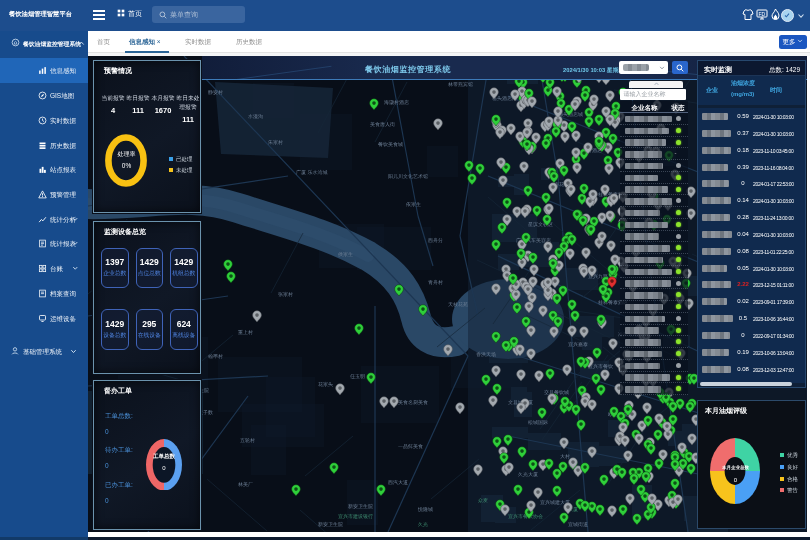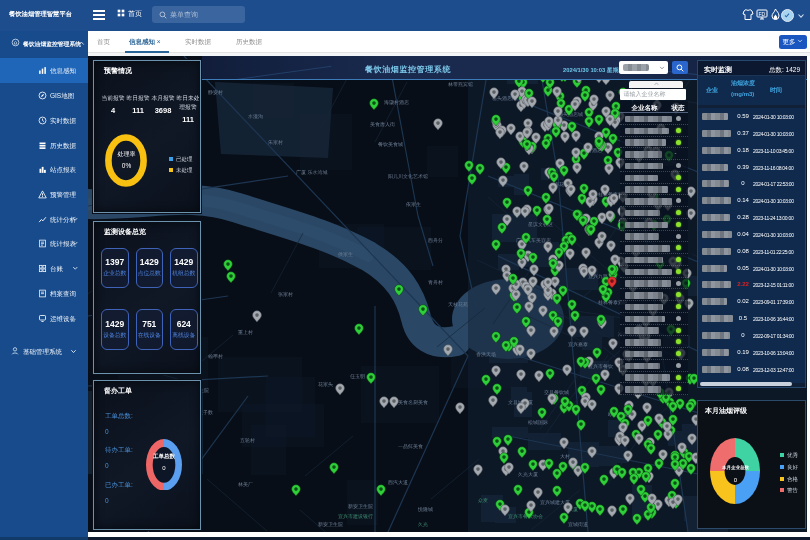--- a/index.html
+++ b/index.html
@@ -1058,21 +1058,21 @@
         <span class="blob2" style="width:36px"></span>
         <span class="dot dg"></span>
       </div>
 
   </div>
 
   <div class="pan p1">
     <div class="pt">预警情况</div>
     <div class="stat" style="left:6px">当前报警<span class="v">4</span></div>
     <div class="stat" style="left:31px">昨日报警<span class="v">111</span></div>
-    <div class="stat" style="left:56px">本月报警<span class="v">3698</span></div>
+    <div class="stat" style="left:56px">本月报警<span class="v">1670</span></div>
     <div class="stat" style="left:82px;width:24px">昨日未处理报警<span class="v">111</span></div>
     <svg style="position:absolute;left:10.7px;top:73px" width="42" height="53" viewBox="0 0 42 53">
       <ellipse cx="21" cy="26.5" rx="17.6" ry="23" fill="none" stroke="#f8c112" stroke-width="6.6"></ellipse>
     </svg>
     <div class="ctext" style="left:13.5px;top:89px;width:38px;font-size:6px">处理率</div>
     <div class="ctext" style="left:13.5px;top:101px;width:38px;font-size:6.5px">0%</div>
     <div class="leg" style="left:75px;top:95px"><i style="background:#3aa0e8"></i>已处理</div>
     <div class="leg" style="left:75px;top:106px"><i style="background:#f5c31c"></i>未处理</div>
   </div>
 
@@ -1088,21 +1088,21 @@
       </div>
     <div class="sb" style="left:76px;top:26px">
         <span class="n">1429</span>
         <span class="l">机组总数</span>
       </div>
     <div class="sb" style="left:7px;top:87.5px">
         <span class="n">1429</span>
         <span class="l">设备总数</span>
       </div>
     <div class="sb" style="left:41.5px;top:87.5px">
-        <span class="n">751</span>
+        <span class="n">295</span>
         <span class="l">在线设备</span>
       </div>
     <div class="sb" style="left:76px;top:87.5px">
         <span class="n">624</span>
         <span class="l">离线设备</span>
       </div>
   </div>
 
   <div class="pan p3">
     <div class="pt">督办工单</div>

